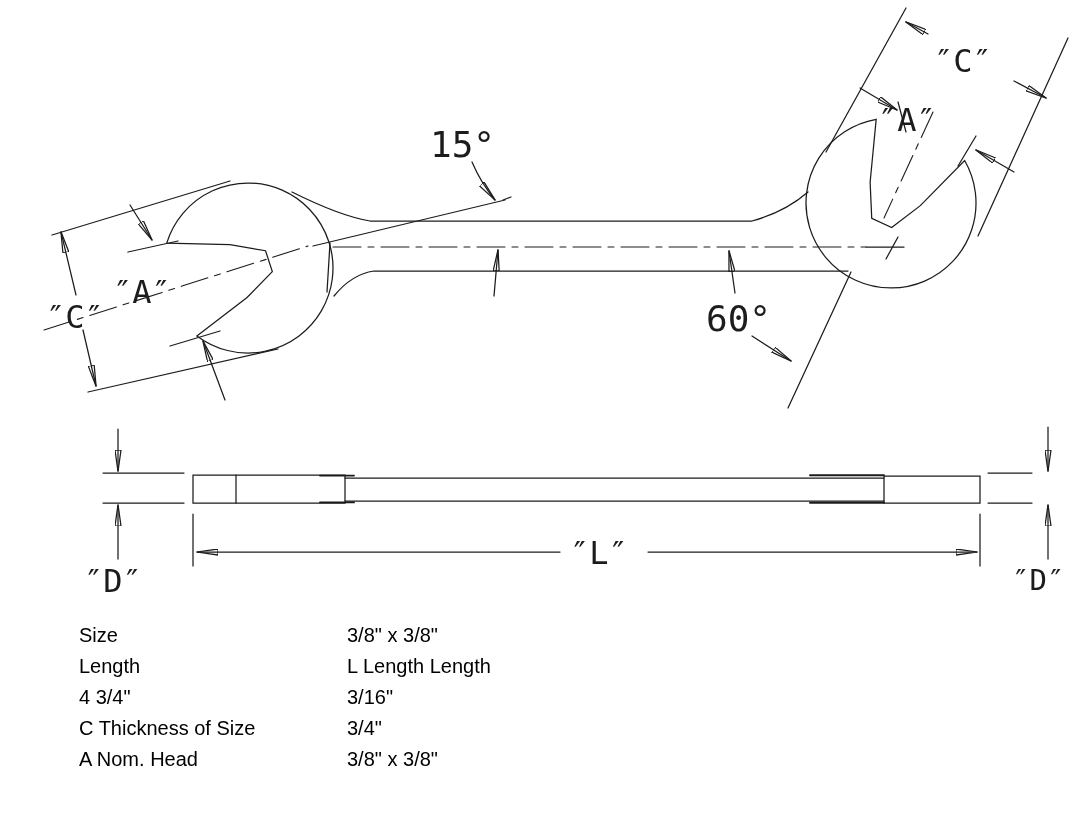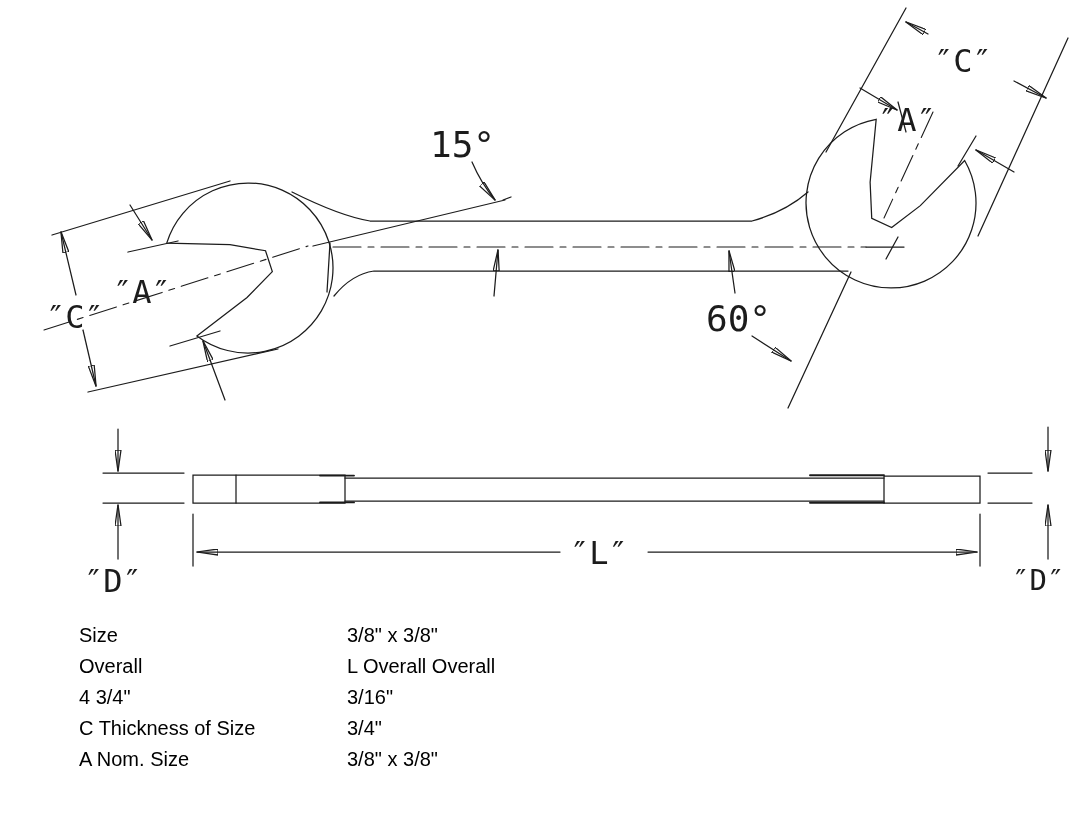--- a/index.html
+++ b/index.html
@@ -153,23 +153,23 @@
         <path d="M1048,559 L1048,505" marker-end="url(#arw)"></path>
         <path d="M988,473 H1032 M988,503 H1032"></path>
         <text class="small" x="1012" y="590">″D″</text>
       </g>
     </g>
   </svg>
 
   <div class="specs">
     <span>Size</span>
     <span>3/8" x 3/8"</span>
-    <span>Overall</span>
-    <span>L Overall Overall</span>
+    <span>Length</span>
+    <span>L Length Length</span>
     <span>4 3/4"</span>
     <span>3/16"</span>
     <span>C Thickness of Size</span>
     <span>3/4"</span>
-    <span>A Nom. Size</span>
+    <span>A Nom. Head</span>
     <span>3/8" x 3/8"</span>
   </div>
 
 </div>
 
 </body></html>

